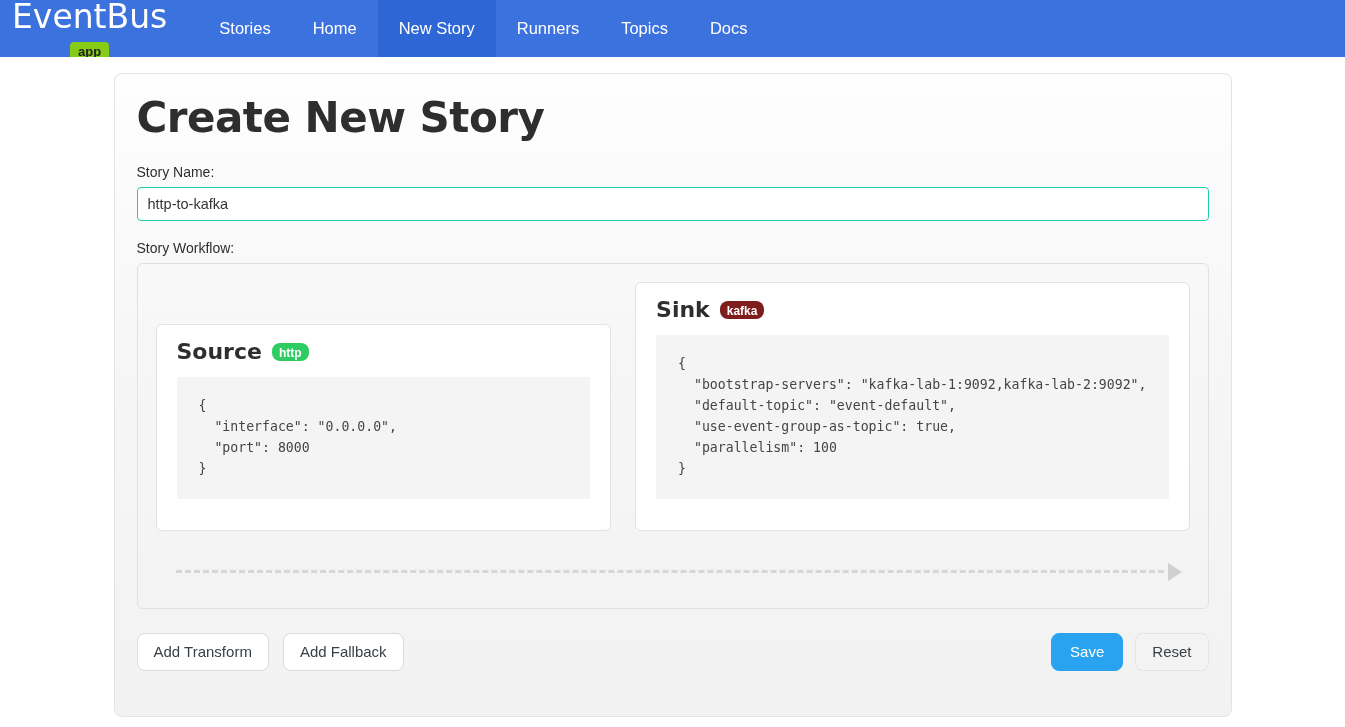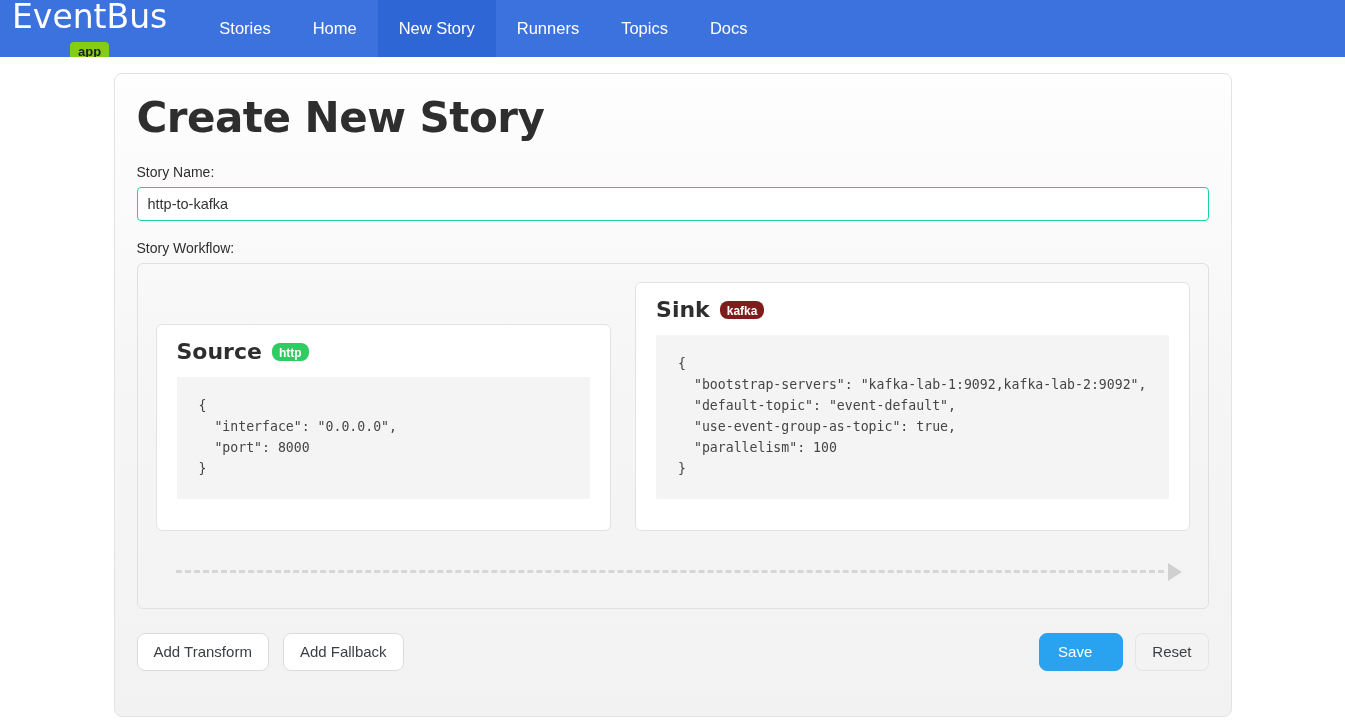--- a/index.html
+++ b/index.html
@@ -210,21 +210,21 @@
   }
   .btn-outline {
     background: #ffffff;
     border: 1px solid #dcdcdc;
     color: #3a3f44;
   }
   .btn-primary {
     background: #29a3f0;
     border: 1px solid #29a3f0;
     color: #ffffff;
-    padding: 9px 30px 10px 18px;
+    padding: 9px 18px 10px 18px;
   }
   .btn-secondary {
     background: #f3f3f3;
     border: 1px solid #e4e4e4;
     color: #3a3f44;
     padding: 9px 16px 10px 16px;
   }
 </style>
 </head>
 <body>

